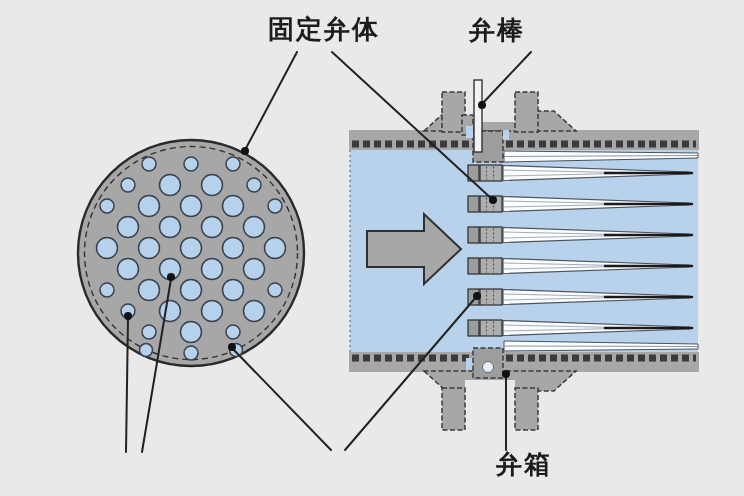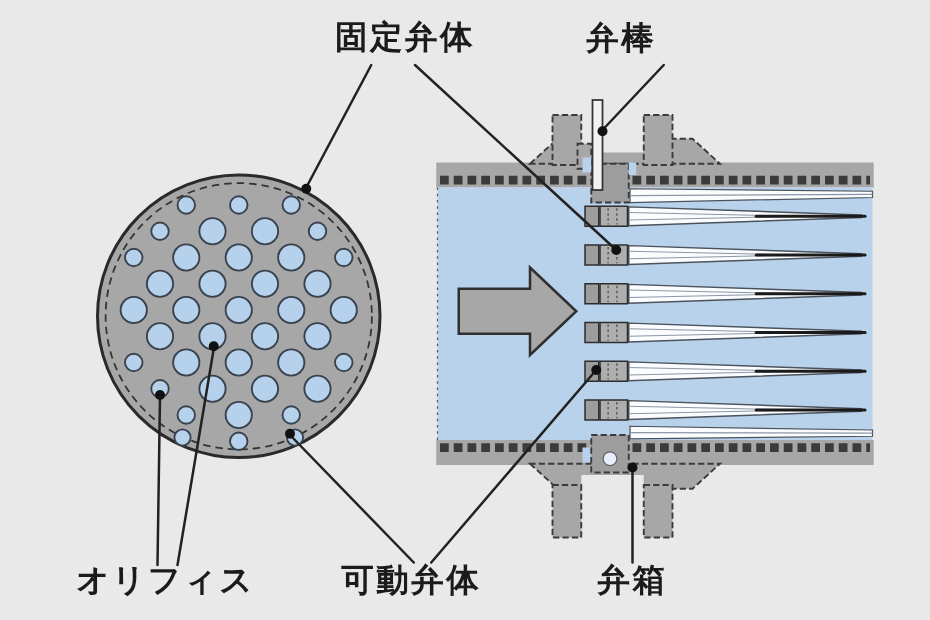--- a/index.html
+++ b/index.html
@@ -172,16 +172,14 @@
         <circle cx="477" cy="296" r="4" fill="#111"></circle>
       </g>
       <g>
         <line x1="506" y1="450" x2="506" y2="376" stroke="#222222" stroke-width="2" stroke-linecap="round"></line>
         <circle cx="506" cy="374" r="4" fill="#111"></circle>
       </g>
     </svg>
 
   <div class="lbl" style="left:268px;top:16px;">固定弁体</div>
   <div class="lbl" style="left:469px;top:17px;">弁棒</div>
-  <div class="lbl" style="left:61px;top:451px;">オリフィス</div>
-  <div class="lbl" style="left:273px;top:451px;">可動弁体</div>
-  <div class="lbl" style="left:478px;top:451px;">弁箱</div>
+  <div class="lbl" style="left:496px;top:451px;">弁箱</div>
 </div>
 
 </body></html>

